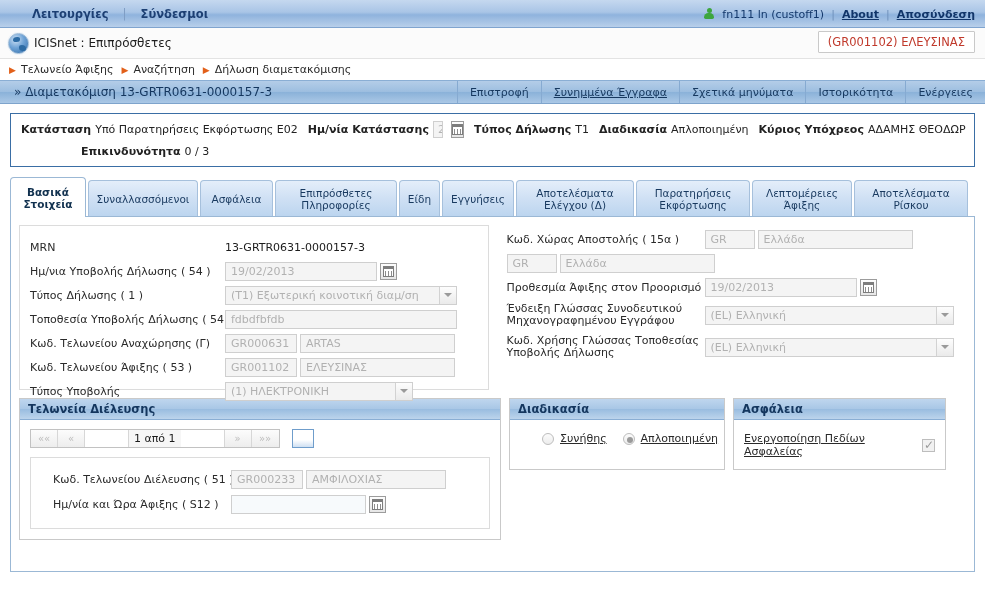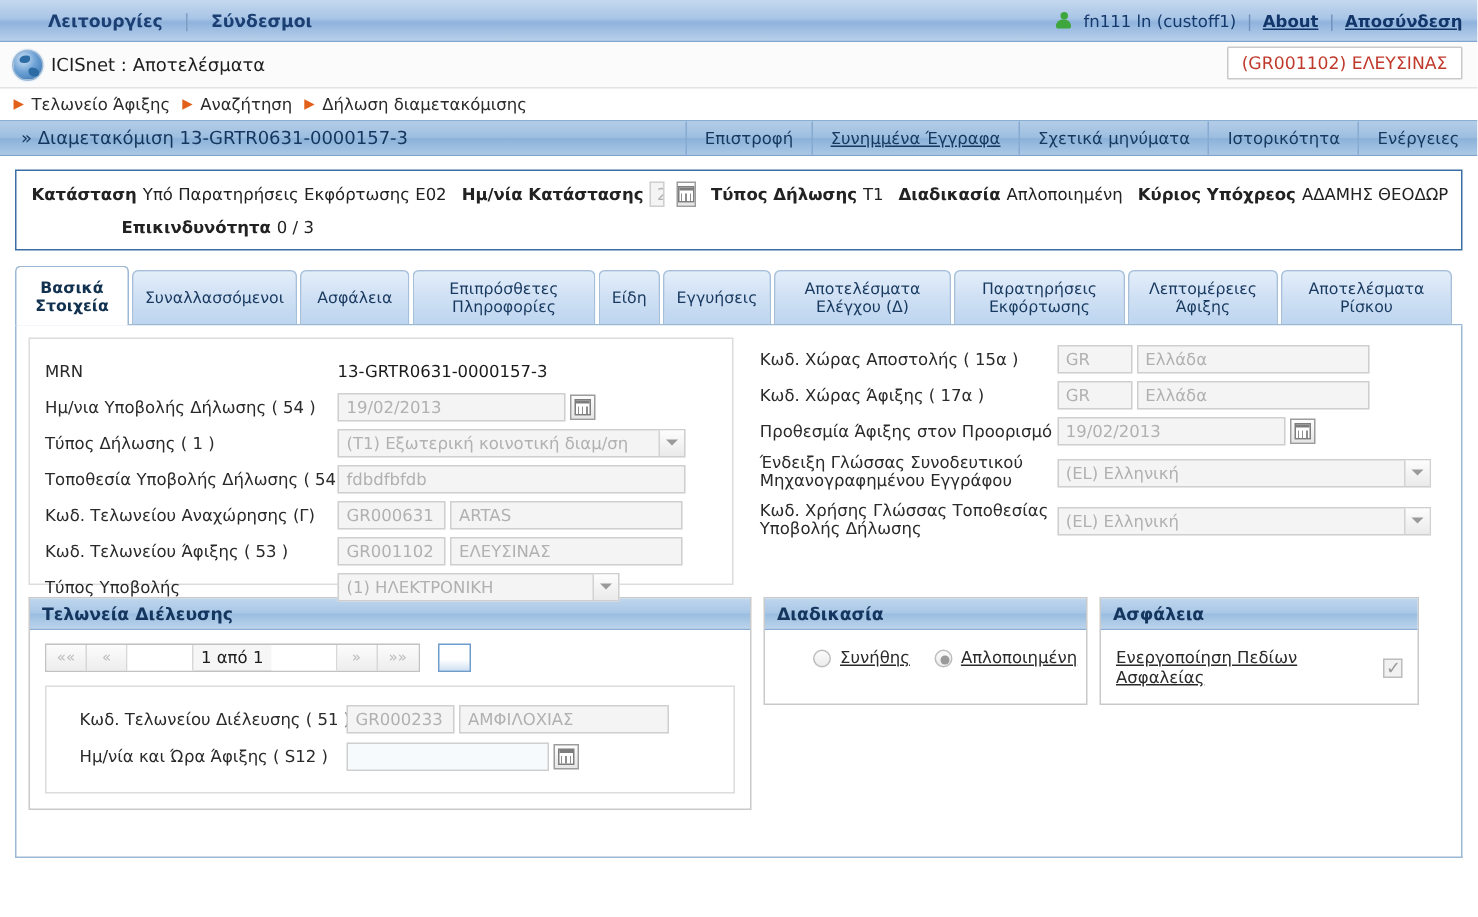--- a/index.html
+++ b/index.html
@@ -292,21 +292,21 @@
       <span>fn111 ln (custoff1)</span>
       <span class="pipe">|</span>
       <a>About</a>
       <span class="pipe">|</span>
       <a>Αποσύνδεση</a>
     </div>
   </div>
 
   <div class="apptitle">
     <div class="globe"></div>
-    <div class="apptitle-text">ICISnet : Αποτελέσματα</div>
+    <div class="apptitle-text">ICISnet : Επιπρόσθετες</div>
     <div class="office-badge">(GR001102) ΕΛΕΥΣΙΝΑΣ</div>
   </div>
 
   <div class="breadcrumb">
     <span class="bc-arrow">▶</span>
     <span class="bc-item">Τελωνείο Άφιξης</span>
     <span class="bc-arrow">▶</span>
     <span class="bc-item">Αναζήτηση</span>
     <span class="bc-arrow">▶</span>
     <span class="bc-item">Δήλωση διαμετακόμισης</span>
@@ -427,21 +427,20 @@
 
           <div class="frow">
             <span class="flabel">Κωδ. Χώρας Αποστολής ( 15α )</span>
             <span class="fin">
               <span class="inp" style="width:50px">GR</span>
               <span class="inp" style="width:155px">Ελλάδα</span>
             </span>
           </div>
 
           <div class="frow">
-            <span class="flabel">Κωδ. Χώρας Άφιξης ( 17α )</span>
             <span class="fin">
               <span class="inp" style="width:50px">GR</span>
               <span class="inp" style="width:155px">Ελλάδα</span>
             </span>
           </div>
 
 
           <div class="frow">
             <span class="flabel">Προθεσμία Άφιξης στον Προορισμό</span>
             <span class="fin">

